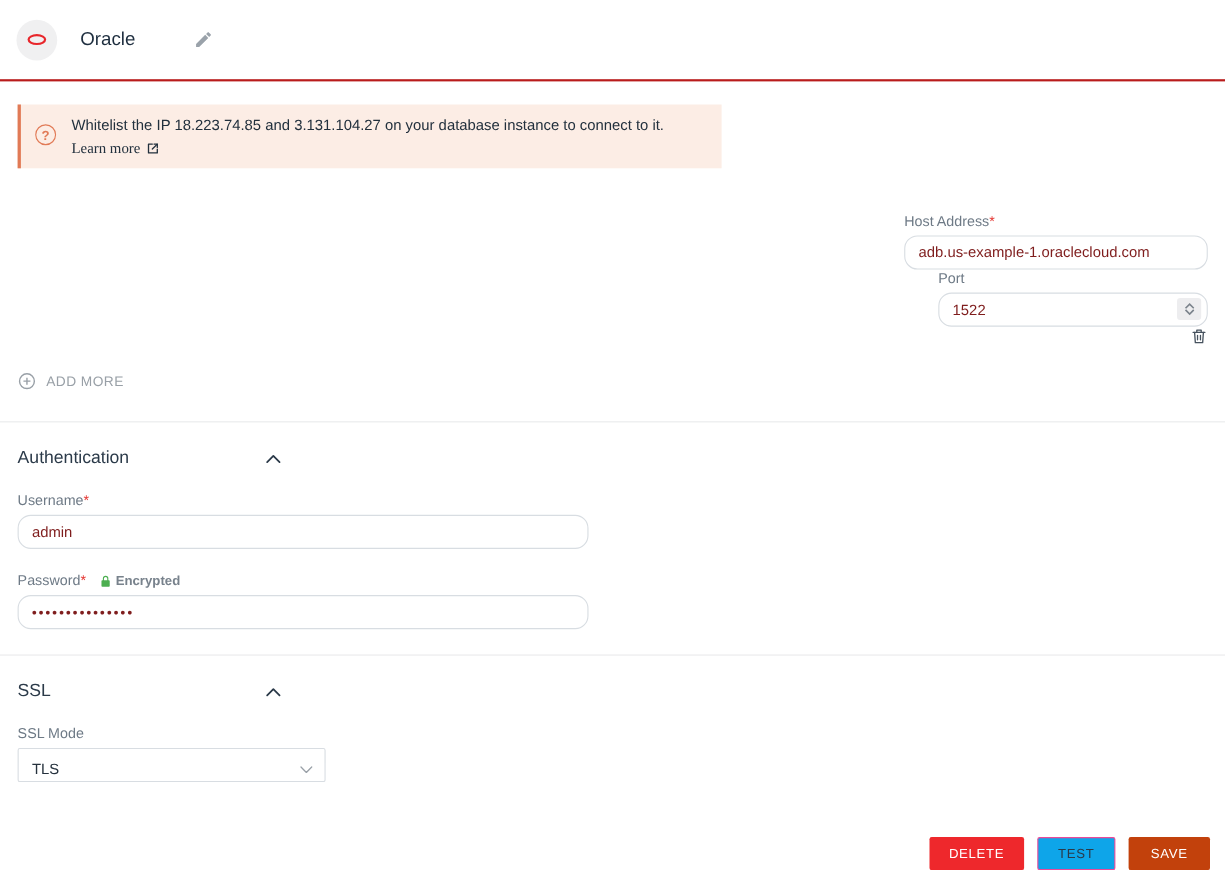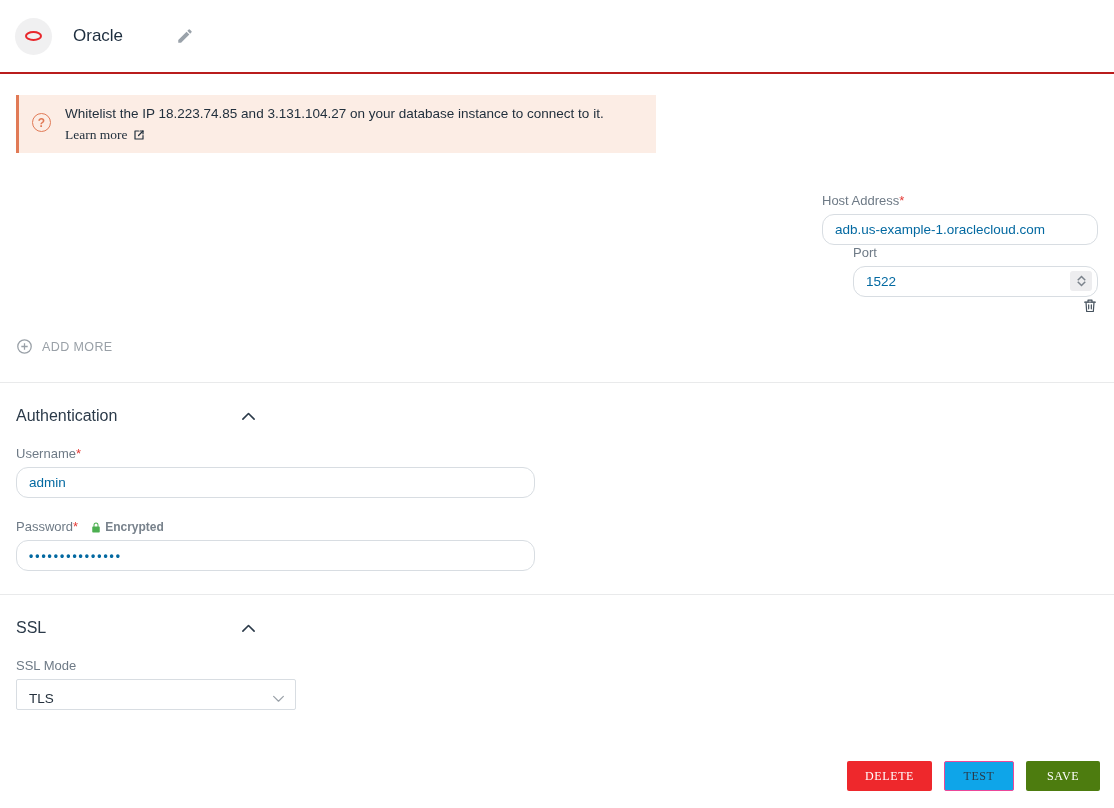--- a/index.html
+++ b/index.html
@@ -23,21 +23,21 @@
   .banner-text { margin-left: 14px; font-size: 13.5px; line-height: 21px; color: #22303d; }
   .learn-more { display: inline-flex; align-items: center; color: #22303d; cursor: pointer; font-family: Liberation Serif, serif; }
   .learn-more svg { margin-left: 5px; }
 
   
   .form-area { padding: 0 16px; }
   .field-label { font-size: 13px; color: #6e7a86; margin-bottom: 6px; }
   .req { color: #e53935; }
   .text-input {
     height: 31px; border: 1px solid #d8dde2; border-radius: 12px; background: #fff;
-    font-family: "Liberation Sans", sans-serif; font-size: 13.5px; color: #0369a1;
+    font-family: "Liberation Sans", sans-serif; font-size: 13.5px; color: #7f1d1d;
     padding: 0 12px; width: 100%; outline: none; display: block;
   }
   .row1 { margin-top: 40px; display: flex; align-items: flex-end; flex-direction: column; }
   .host-group { width: 276px; }
   .port-group { width: 245px; margin-left: 16px; position: relative; }
   .spinner { position: absolute; right: 6px; bottom: 6px; width: 22px; height: 20px; background: #ededef; border-radius: 3px; display: flex; flex-direction: column; align-items: center; justify-content: center; cursor: pointer; }
   .trash-btn { margin-left: 18px; margin-bottom: 7px; cursor: pointer; display: flex; }
   .add-more { margin-top: 17px; display: inline-flex; align-items: center; color: #99a0a7; cursor: pointer; }
   .add-more-label { font-size: 12.5px; letter-spacing: 0.4px; margin-left: 9px; }
   .service-group { margin-top: 21px; width: 519px; }
@@ -53,24 +53,24 @@
   .pw-label-row { display: flex; align-items: center; }
   .enc-badge { display: inline-flex; align-items: flex-end; margin-left: 12px; margin-bottom: 6px; font-weight: bold; }
   .enc-badge span { font-size: 12px; color: #78828c; margin-left: 3px; }
   .pw-input { letter-spacing: 2px; font-size: 12px; font-weight: bold; }
 
   .select-box { margin-top: 21px; width: 280px; }
   .select-control { height: 31px; border: 1px solid #d8dde2; border-radius: 2px; display: flex; align-items: center; justify-content: space-between; padding: 7px 10px 0 12px; font-size: 13.5px; color: #25313d; cursor: pointer; background: #fff; }
 
   
   .footer { position: absolute; right: 14px; bottom: 17px; display: flex; }
-  .btn { height: 30px; border: none; border-radius: 2px; font-family: Liberation Serif, serif; font-size: 12px; letter-spacing: 0.6px; padding: 0 18px; cursor: pointer; }
+  .btn { height: 30px; border: none; border-radius: 2px; font-family: Liberation Sans, sans-serif; font-size: 12px; letter-spacing: 0.6px; padding: 0 18px; cursor: pointer; }
   .btn-delete { background: #ee282c; color: #fff; min-width: 77px; }
   .btn-test { background: #0ea5e9; color: #2b3a49; border: 1px solid #ec4899; min-width: 70px; margin-left: 12px; }
-  .btn-save { background: #4d7c0f; color: #fff; min-width: 74px; margin-left: 12px; }
+  .btn-save { background: #c2410c; color: #fff; min-width: 74px; margin-left: 12px; }
 </style>
 </head>
 <body>
 
 <div class="header">
   <div class="avatar">
     <div class="oracle-logo"></div>
   </div>
   <div class="conn-title">Oracle</div>
   <div class="edit-btn">

